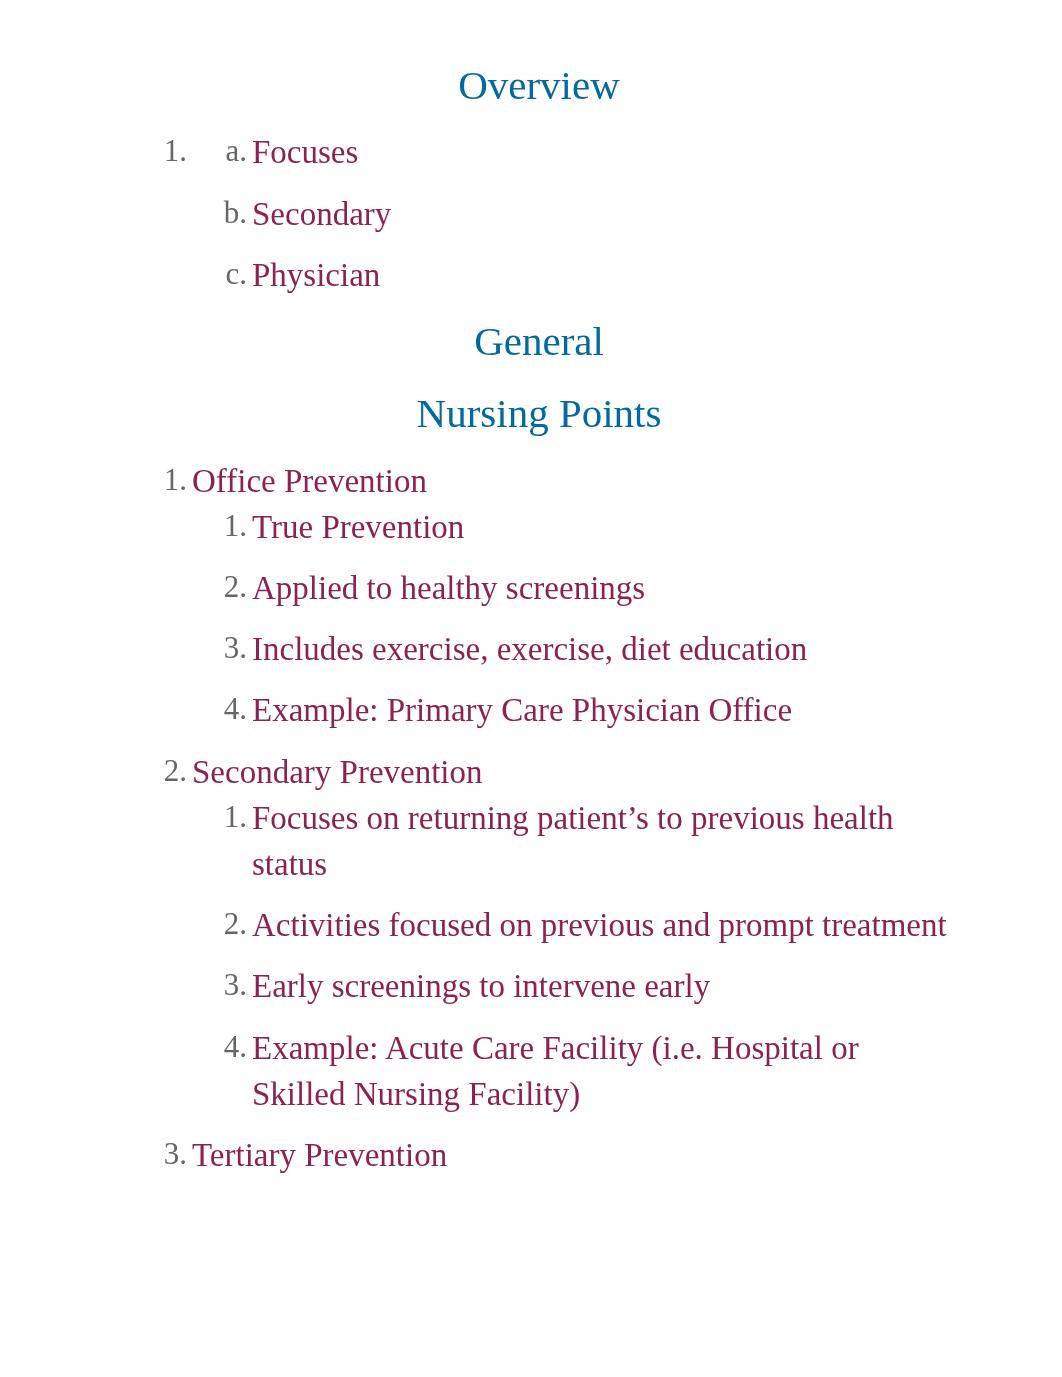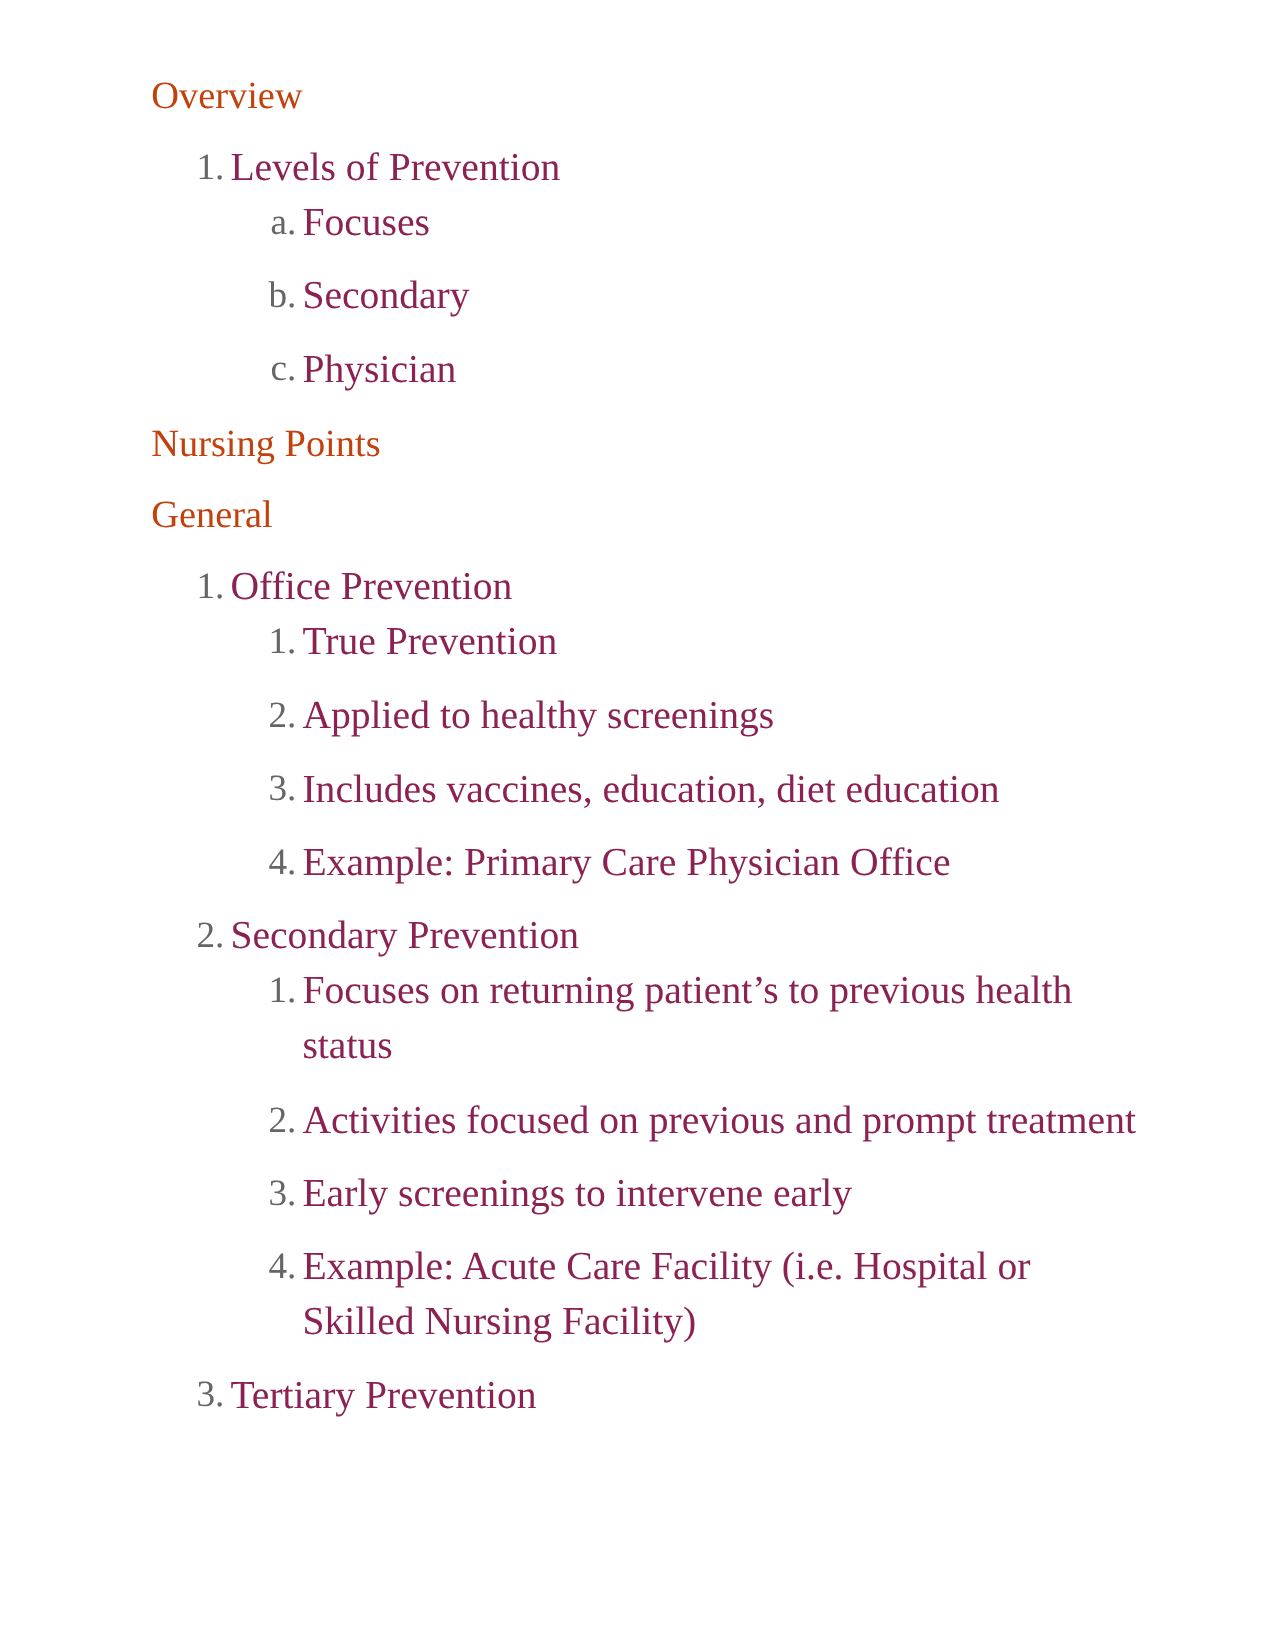--- a/index.html
+++ b/index.html
@@ -21,25 +21,26 @@
     position: relative;
     width: 1062px;
     height: 1377px;
     background: #ffffff;
     box-sizing: border-box;
     padding: 57px 110px 0 126px;
   }
 
   
   .heading {
-    color: #c2410c;
-    font-size: 32px;
+    color: #0369a1;
+    font-size: 41px;
     line-height: 1.40;
     margin: 0 0 15px 0;
     white-space: nowrap;
+    text-align: center;
   }
 
   
   ol {
     margin: 0;
     padding: 0;
     list-style: none;
   }
 
   li {
@@ -104,61 +105,60 @@
 </head>
 <body>
 
 <div class="page">
 
   <p class="heading">Overview</p>
 
   <ol class="level1">
     <li>
       <span class="marker">1.</span>
-      <span class="txt">Levels of Prevention</span>
 
       <ol class="level2 alpha">
         <li>
           <span class="marker">a.</span>
           <span class="txt">Focuses</span>
         </li>
         <li>
           <span class="marker">b.</span>
           <span class="txt">Secondary</span>
         </li>
         <li>
           <span class="marker">c.</span>
           <span class="txt">Physician</span>
         </li>
       </ol>
     </li>
   </ol>
 
+  <p class="heading">General</p>
+
   <p class="heading">Nursing Points</p>
-
-  <p class="heading">General</p>
 
   <ol class="level1">
 
     <li>
       <span class="marker">1.</span>
       <span class="txt">Office Prevention</span>
 
       <ol class="level2">
         <li>
           <span class="marker">1.</span>
           <span class="txt">True Prevention</span>
         </li>
         <li>
           <span class="marker">2.</span>
           <span class="txt">Applied to healthy screenings</span>
         </li>
         <li>
           <span class="marker">3.</span>
-          <span class="txt">Includes vaccines, education, diet education</span>
+          <span class="txt">Includes exercise, exercise, diet education</span>
         </li>
         <li>
           <span class="marker">4.</span>
           <span class="txt">Example: Primary Care Physician Office</span>
         </li>
       </ol>
     </li>
 
     <li>
       <span class="marker">2.</span>

